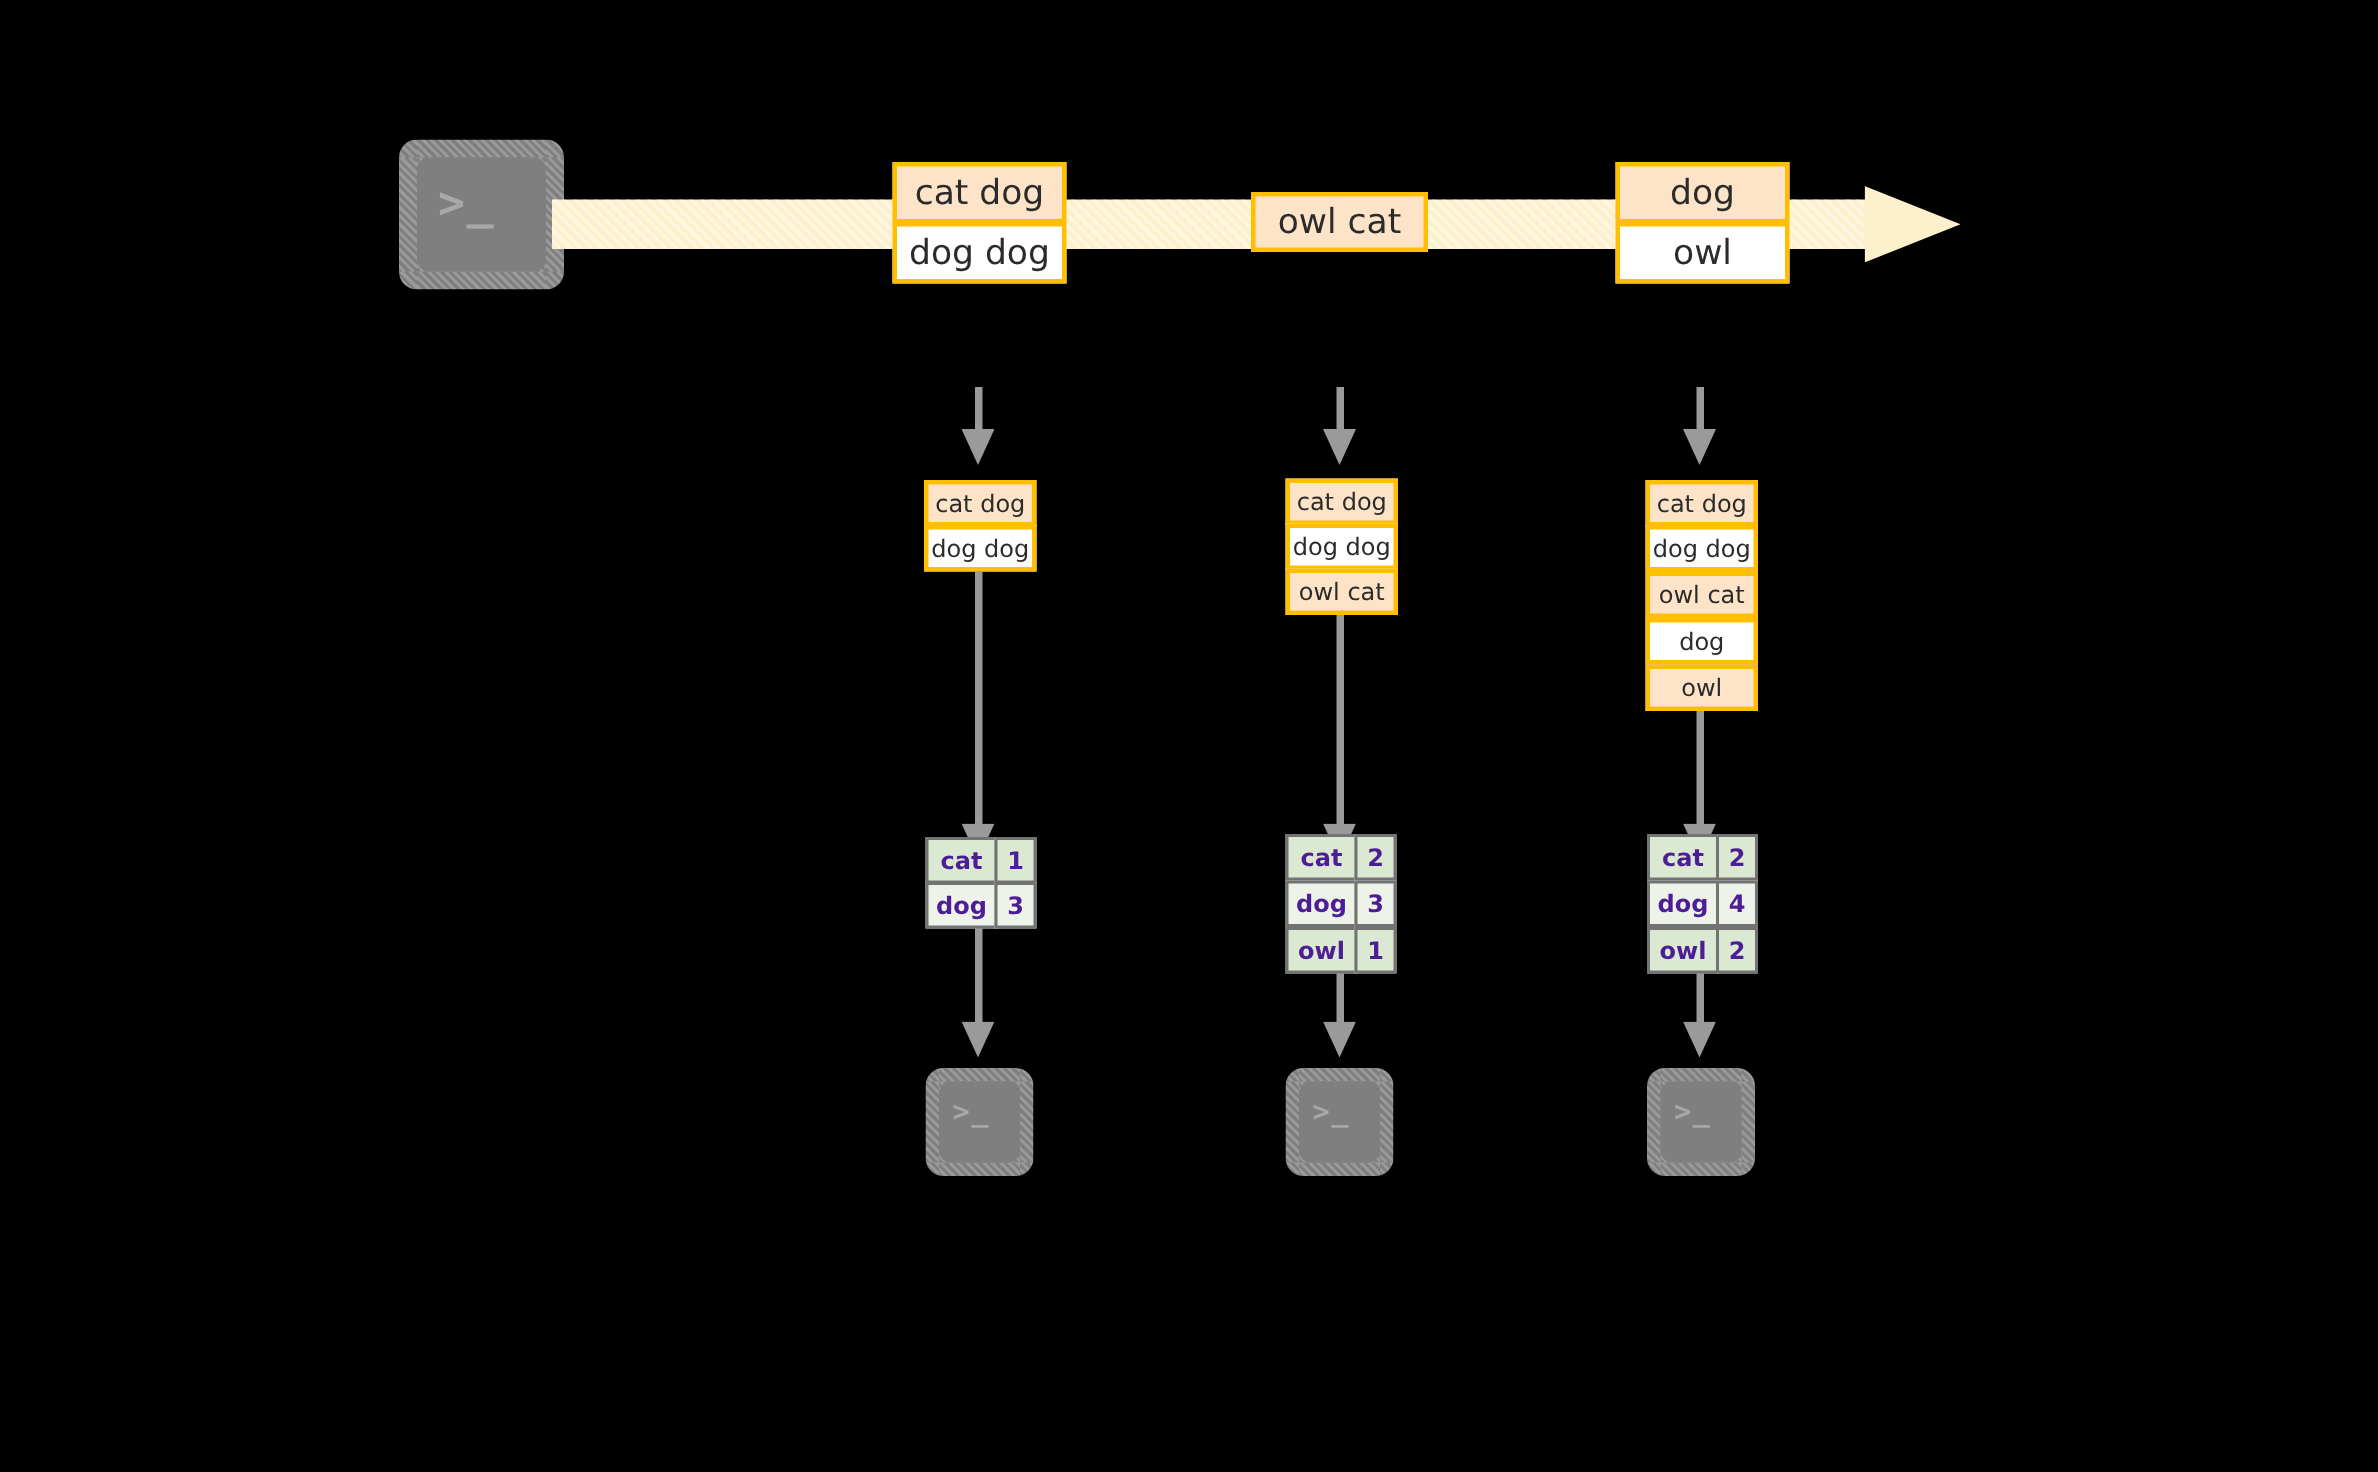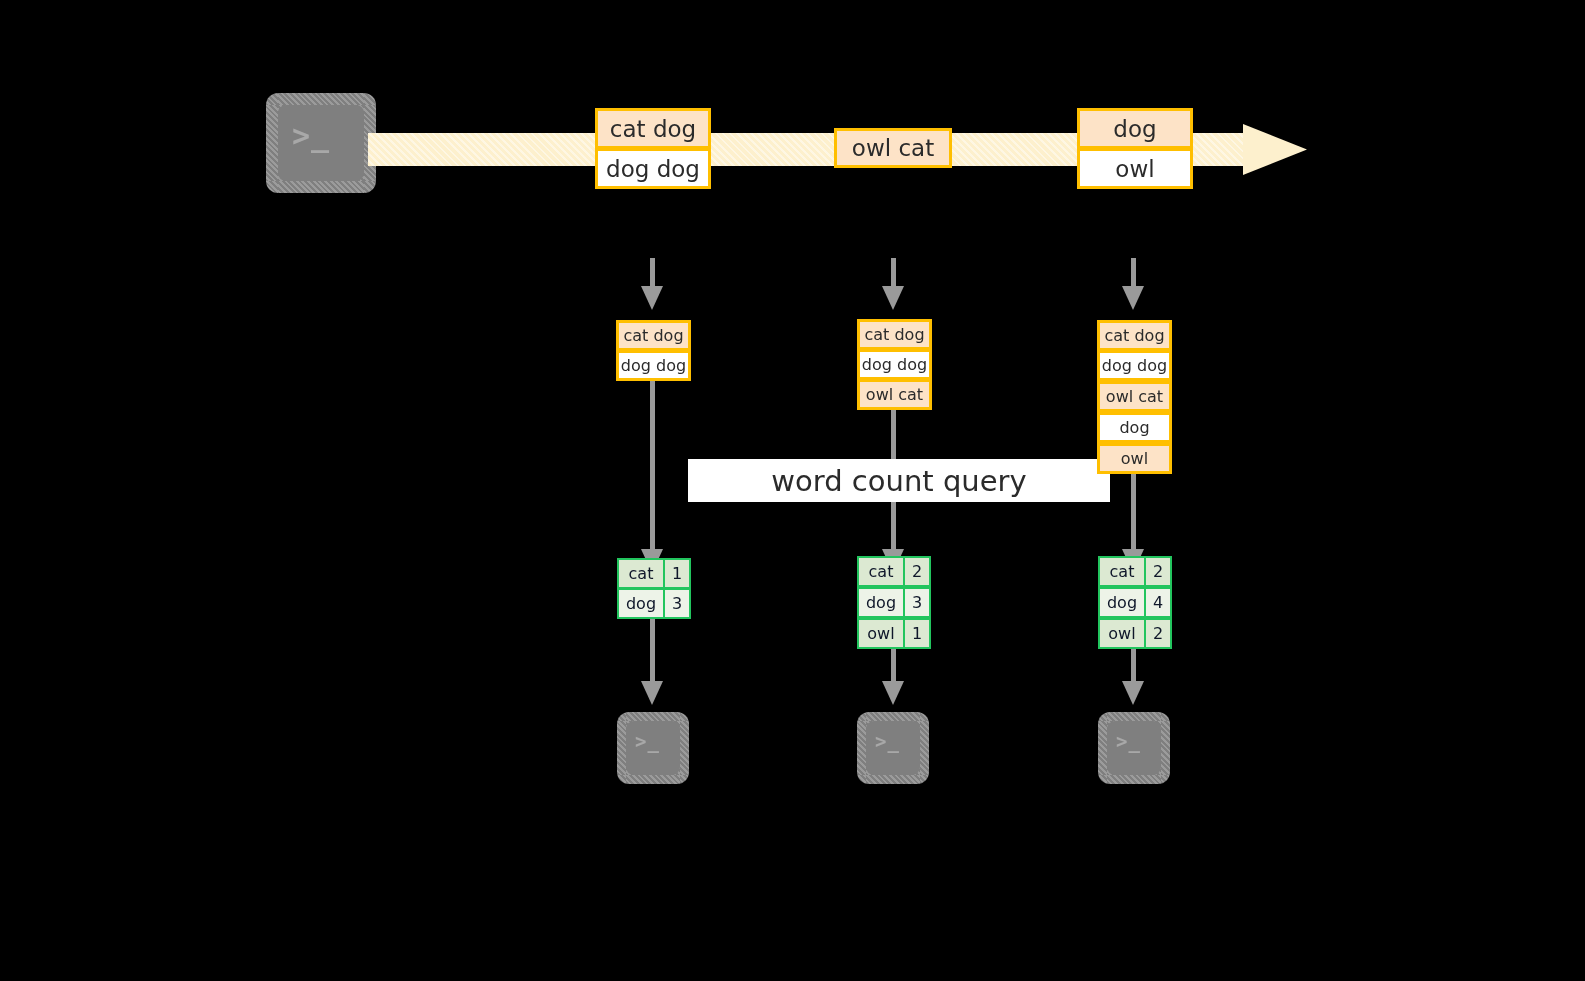--- a/index.html
+++ b/index.html
@@ -118,27 +118,28 @@
   
   .rec-top { font-size: 23px; }
 
   
   .rec-stack { font-size: 16px; }
 
   
   .gcell {
     position: absolute;
     box-sizing: border-box;
-    border: 2px solid #22c55e;
-    color: #0f172a;
+    border: 2px solid #737373;
+    color: #4c1d95;
     font-size: 16px;
     display: flex;
     align-items: center;
     justify-content: center;
     white-space: nowrap;
+    font-weight: bold;
   }
   .gcell.dark  { background: #dce9d2; }
   .gcell.light { background: #edf3e8; }
 
   
   .vline {
     position: absolute;
     width: 5px;
     background: #9a9a9a;
   }
@@ -219,21 +220,20 @@
 
   <div class="vline" style="left:650px;  top:381px; height:172px;"></div>
   <div class="vhead" style="left:641px;  top:549px;"></div>
 
   <div class="vline" style="left:891px;  top:410px; height:143px;"></div>
   <div class="vhead" style="left:882px;  top:549px;"></div>
 
   <div class="vline" style="left:1131px; top:474px; height:79px;"></div>
   <div class="vhead" style="left:1122px; top:549px;"></div>
 
-  <div class="query-label">word count query</div>
 
   <div class="gcell dark" style="left:617px; top:558px; width:48px; height:31px;">cat</div>
   <div class="gcell dark" style="left:663px; top:558px; width:28px; height:31px;">1</div>
   <div class="gcell light" style="left:617px; top:588px; width:48px; height:31px;">dog</div>
   <div class="gcell light" style="left:663px; top:588px; width:28px; height:31px;">3</div>
 
   <div class="gcell dark" style="left:857px; top:556px; width:48px; height:31px;">cat</div>
   <div class="gcell dark" style="left:903px; top:556px; width:28px; height:31px;">2</div>
   <div class="gcell light" style="left:857px; top:587px; width:48px; height:31px;">dog</div>
   <div class="gcell light" style="left:903px; top:587px; width:28px; height:31px;">3</div>

